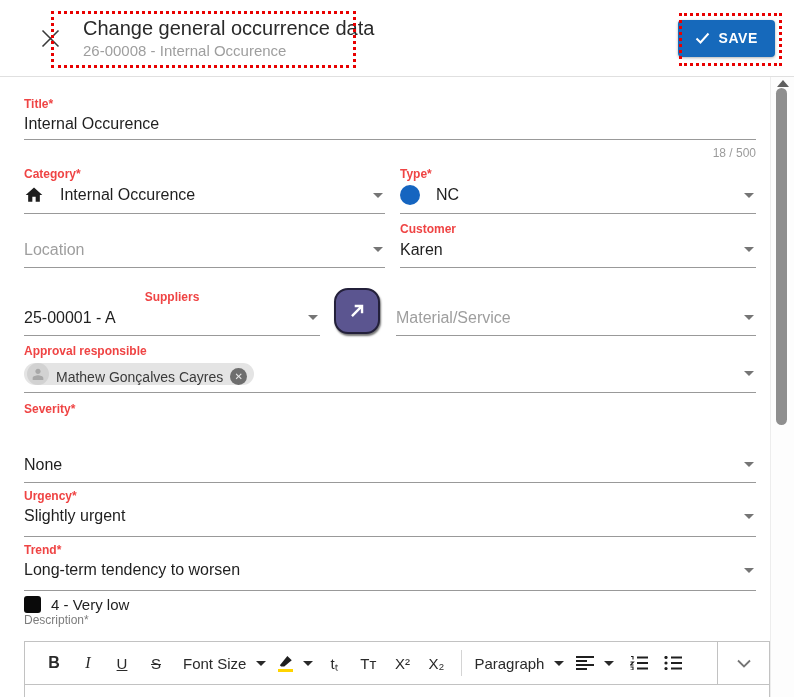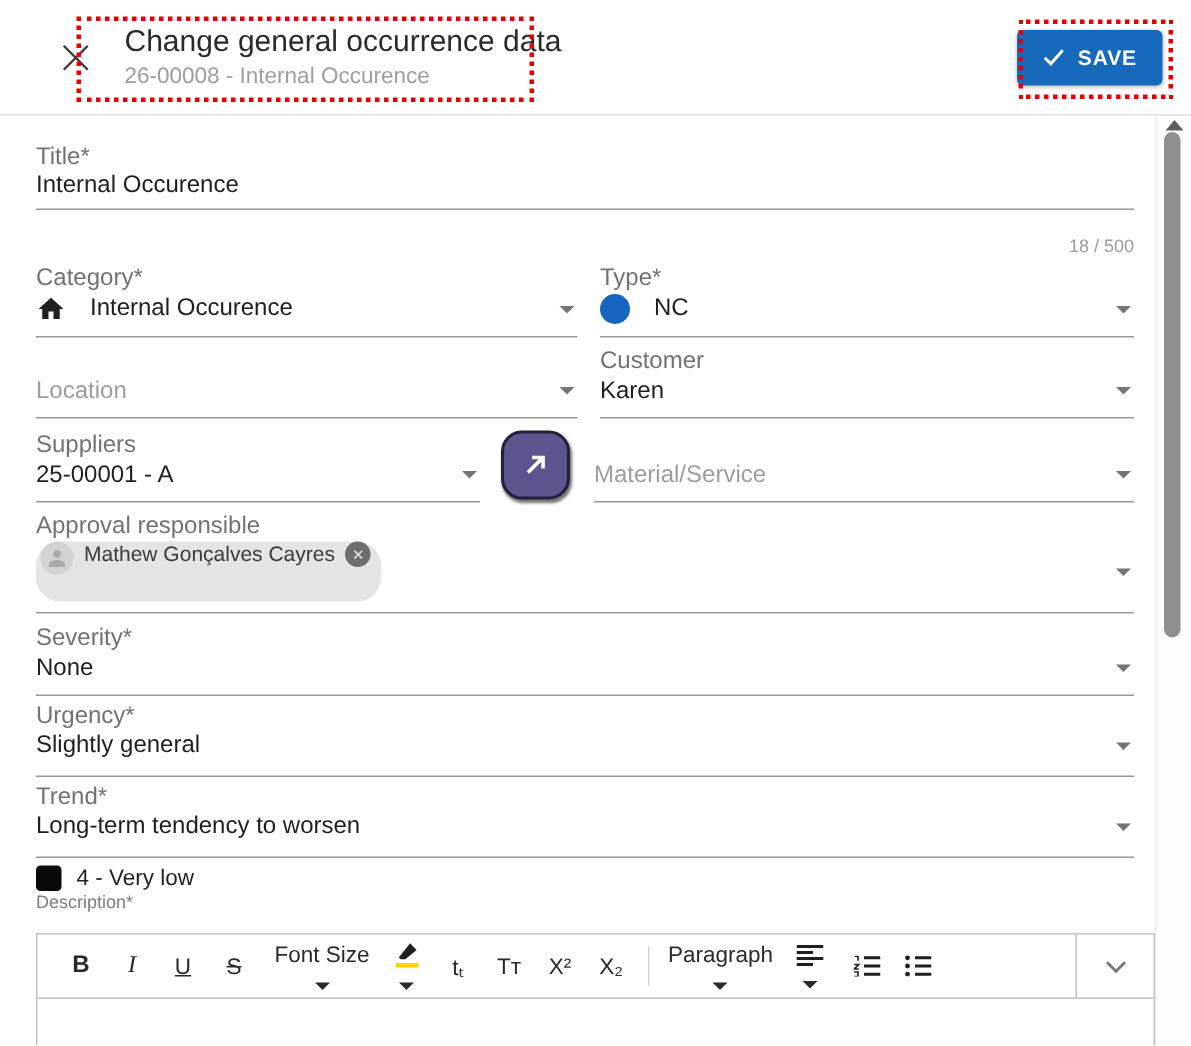--- a/index.html
+++ b/index.html
@@ -31,43 +31,43 @@
   .sbar-up { position:absolute; top:3px; left:6px; width:0; height:0;
     border-left:6px solid transparent; border-right:6px solid transparent; border-bottom:7px solid #5f5f5f; }
   .sbar-thumb { position:absolute; top:11px; left:5px; width:11px; height:337px;
     background:#8f8f8f; border-radius:6px; }
 
   
   .content { position:absolute; top:77px; left:0; right:24px; bottom:0;
     padding:20px 0 0 24px; overflow:hidden; }
   .fpad { margin-right:14px; }   
 
-  .label { font-size:16px; color:#737373; line-height:15px; min-height:15px; }
+  .label { font-size:12px; color:#ef4444; line-height:15px; min-height:15px;font-weight:bold; }
   .control { display:flex; align-items:center; border-bottom:1px solid #999;
     padding:3px 2px 8px 0; min-height:31px; font-size:16px; color:#1f1f1f; cursor:pointer; }
   .control.inputline { cursor:text; }
   .placeholder { color:#9e9e9e; }
   .caret { margin-left:auto; width:0; height:0; border-left:5px solid transparent;
     border-right:5px solid transparent; border-top:5px solid #757575; flex:none; }
   .counter-row { display:flex; justify-content:flex-end; font-size:12px; color:#9b9b9b;
-    line-height:15px; margin-top:17px; }
+    line-height:15px; margin-top:6px; }
 
   .grid2 { display:grid; grid-template-columns:361px 1fr; column-gap:15px; margin-top:6px; }
   .grid2.tight { margin-top:8px; }
-  .grid-sup { display:grid; grid-template-columns:296px 76px 1fr; margin-top:8px; align-items:end; }
+  .grid-sup { display:grid; grid-template-columns:296px 76px 1fr; margin-top:20px; align-items:end;text-align:center; }
 
   .lead-icon { flex:none; margin-right:16px; display:flex; align-items:center; }
   .dot { width:20px; height:20px; border-radius:50%; background:#1565c0; }
 
   .nav-btn { width:46px; height:46px; border-radius:14px; background:#5b5590;
     border:2px solid #23203a; box-shadow:1px 2px 2px rgba(0,0,0,.55);
     display:flex; align-items:center; justify-content:center; cursor:pointer; margin:0 0 2px 14px; }
 
-  .chip { display:inline-flex; align-items:flex-start; background:#e4e4e4; border-radius:16px;
-    height:40px; padding:0 7px 0 3px; gap:7px; font-size:14px; color:#3a3a3a; }
+  .chip { display:inline-flex; align-items:flex-end; background:#e4e4e4; border-radius:16px;
+    height:22px; padding:0 7px 0 3px; gap:7px; font-size:14px; color:#3a3a3a; }
   .chip-avatar { width:22px; height:22px; border-radius:50%; background:#d2d2d2;
     display:flex; align-items:center; justify-content:center; overflow:hidden;}
   .chip-x { width:17px; height:17px; border-radius:50%; background:#6e6e6e; color:#e8e8e8;
     display:flex; align-items:center; justify-content:center; font-size:10px; cursor:pointer; border:none;}
 
   .section-title { margin-top:17px; font-size:15px; color:#5f5f5f; font-weight:400; line-height:20px;}
   .mt9 { margin-top:9px; } .mt6 { margin-top:6px; } .mt8 { margin-top:8px; }
 
   .risk-row { margin-top:5px; display:flex; align-items:center; gap:10px; }
   .risk-swatch { width:17px; height:17px; border-radius:3px; background:#0a0a0a; flex:none;}
@@ -80,21 +80,21 @@
     display:flex; flex-direction:column; }
   .rt-toolbar { height:43px; flex:none; border-bottom:1px solid #c2c2c2;
     display:flex; align-items:center; padding-left:12px; }
   .tb { min-width:26px; height:30px; border:none; background:none; display:flex; align-items:center;
     justify-content:center; font-size:15px; color:#2a2a2a; cursor:pointer; margin:0 4px;
     font-family:"Liberation Sans", sans-serif; }
   .tb-b { font-weight:700; font-size:16px; }
   .tb-i { font-style:italic; font-family:"Liberation Serif", serif; font-size:16px; }
   .tb-u { text-decoration:underline; }
   .tb-s { text-decoration:line-through; }
-  .tb-text { display:flex; align-items:center; gap:10px;flex-direction:column; }
+  .tb-text { display:flex; align-items:center; gap:10px; }
   .mini-caret { width:0; height:0; border-left:5px solid transparent; border-right:5px solid transparent;
     border-top:5px solid #2a2a2a; }
   .tb-sep { width:1px; height:26px; background:#d4d4d4; margin:0 8px; flex:none;}
   .hl-wrap { display:flex; flex-direction:column; align-items:center; gap:1px; }
   .hl-bar { width:15px; height:3px; background:#ffd400; }
   .rt-more { margin-left:auto; width:52px; height:100%; border-left:1px solid #c2c2c2;
     display:flex; align-items:center; justify-content:center; background:none; cursor:pointer; border-top:none; border-right:none; border-bottom:none;}
 
   svg { display:block; }
 </style>
@@ -224,30 +224,30 @@
             <span>✕</span>
           </button>
         </span>
         <span class="caret"></span>
       </div>
     </div>
 
 
     <div class="mt9 fpad">
       <div class="label">Severity*</div>
-      <div class="control" style="">
+      <div class="control" style="margin-top:35px;">
         <span>None</span>
         <span class="caret"></span>
       </div>
     </div>
 
     <div class="mt6 fpad">
       <div class="label">Urgency*</div>
       <div class="control" style="padding-bottom:11px;">
-        <span>Slightly general</span>
+        <span>Slightly urgent</span>
         <span class="caret"></span>
       </div>
     </div>
 
     <div class="mt6 fpad">
       <div class="label">Trend*</div>
       <div class="control" style="padding-bottom:11px;">
         <span>Long-term tendency to worsen</span>
         <span class="caret"></span>
       </div>

